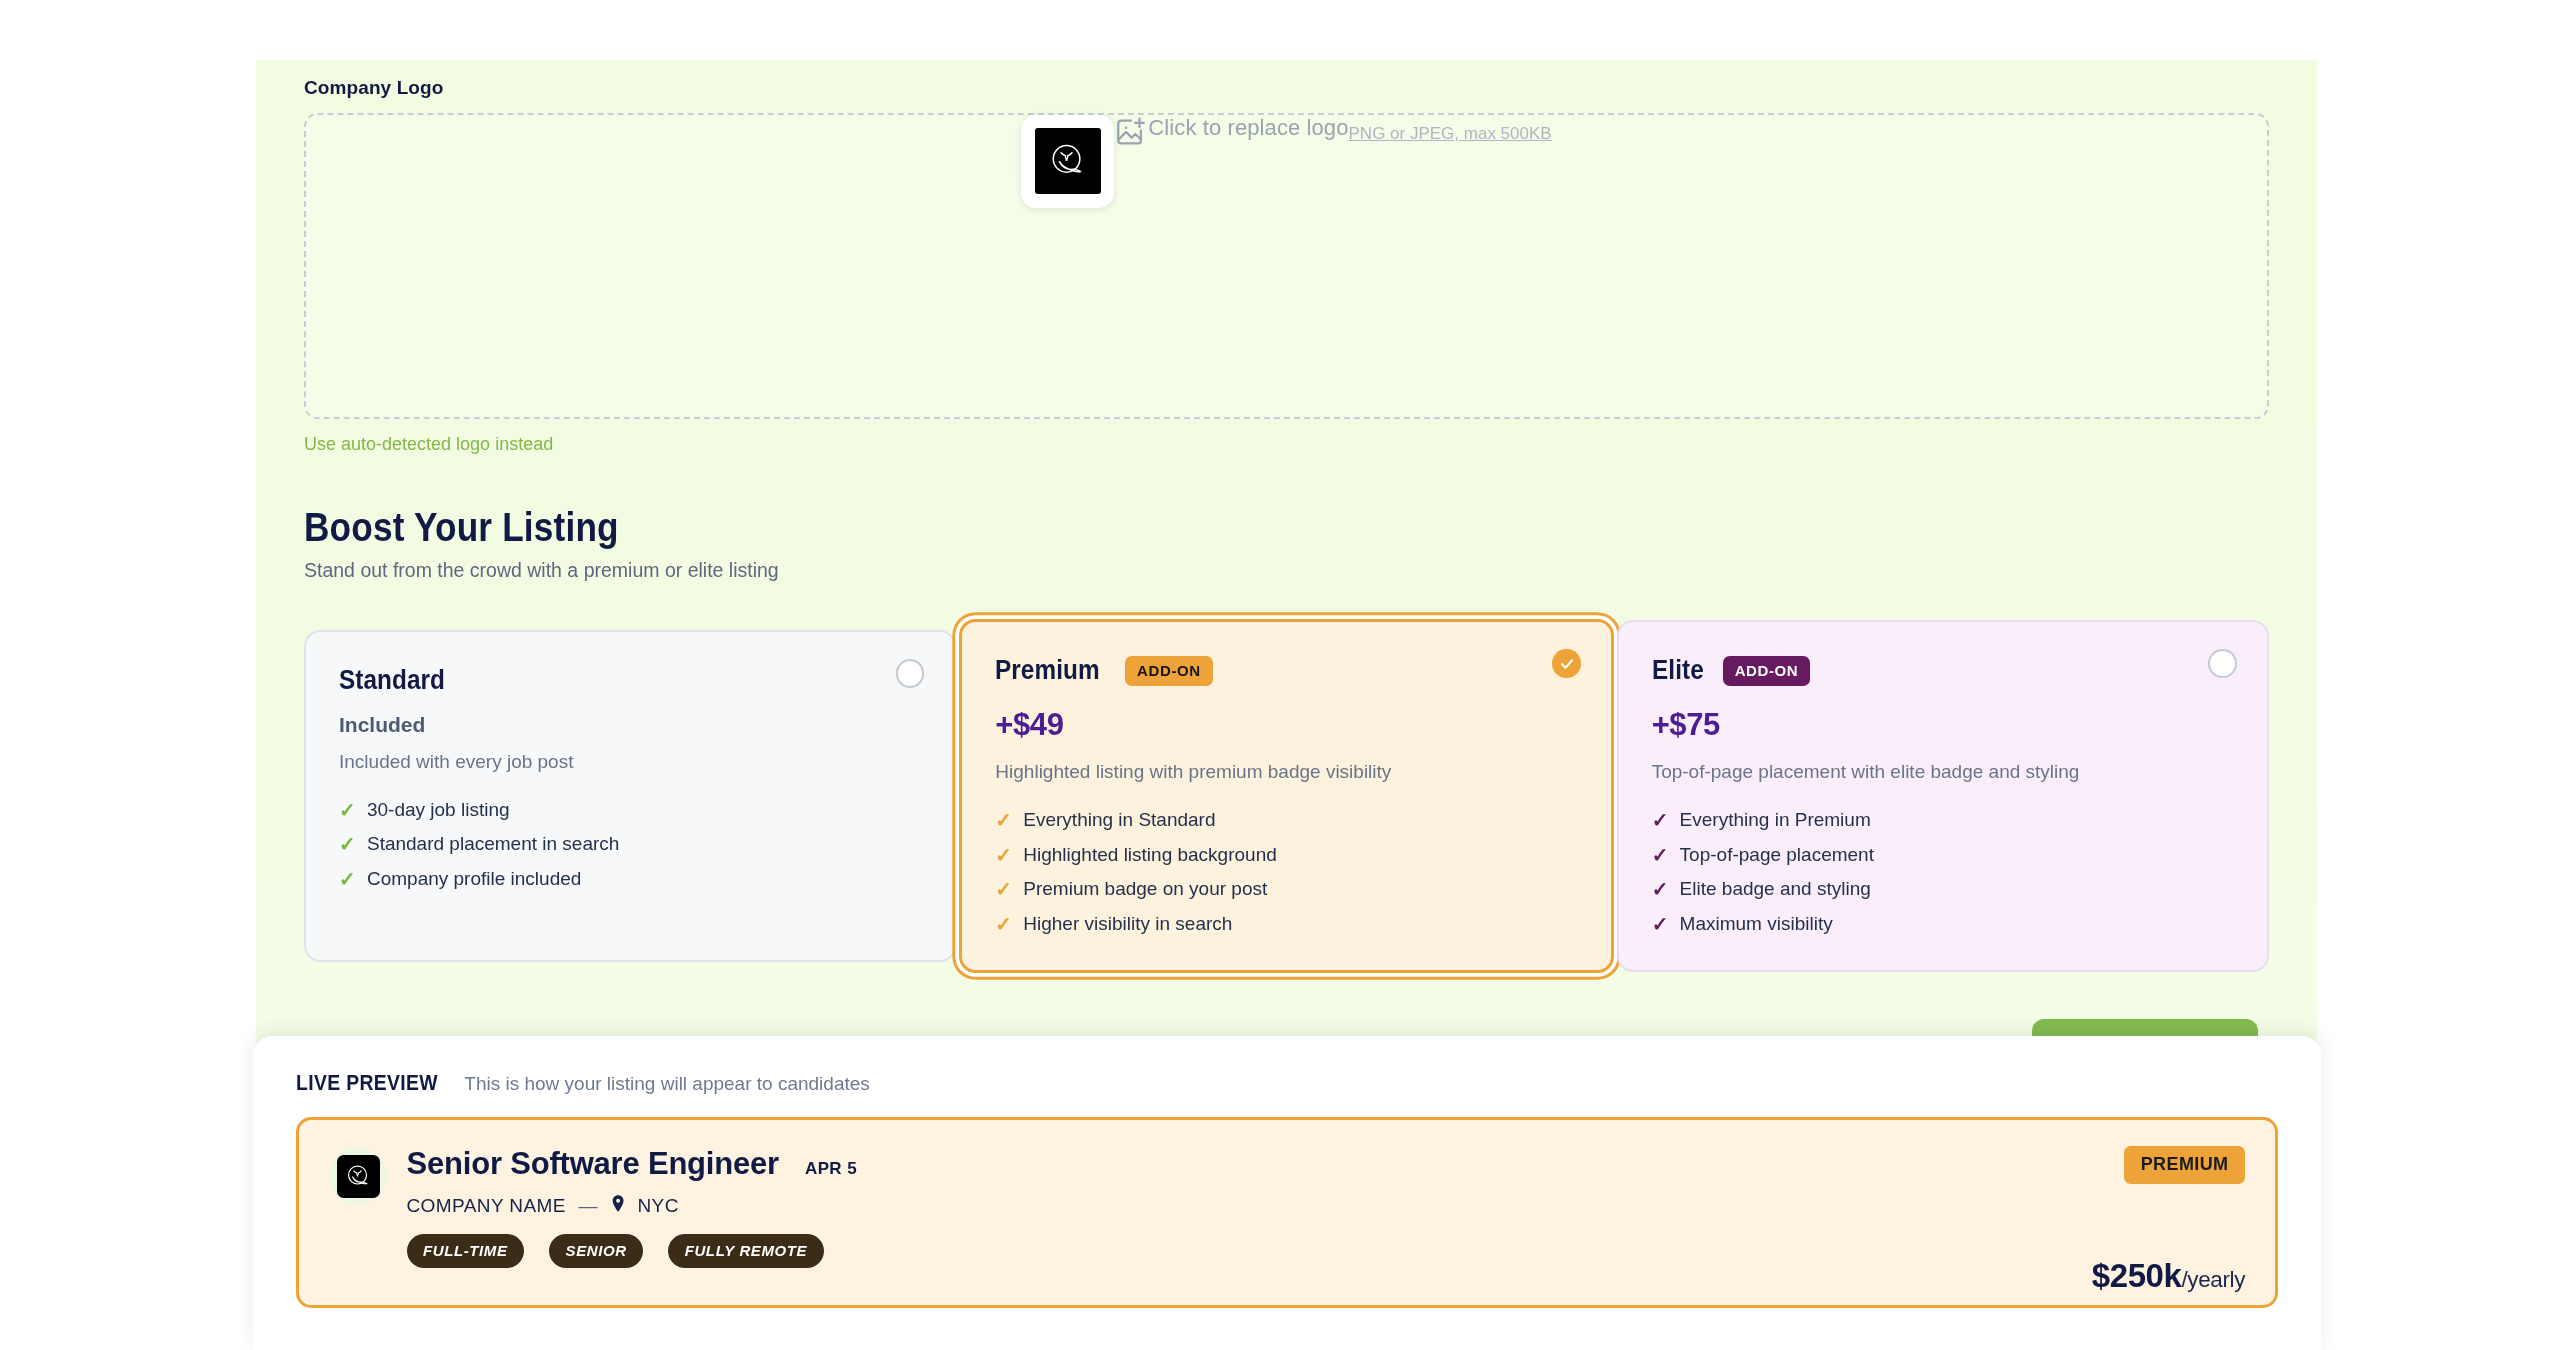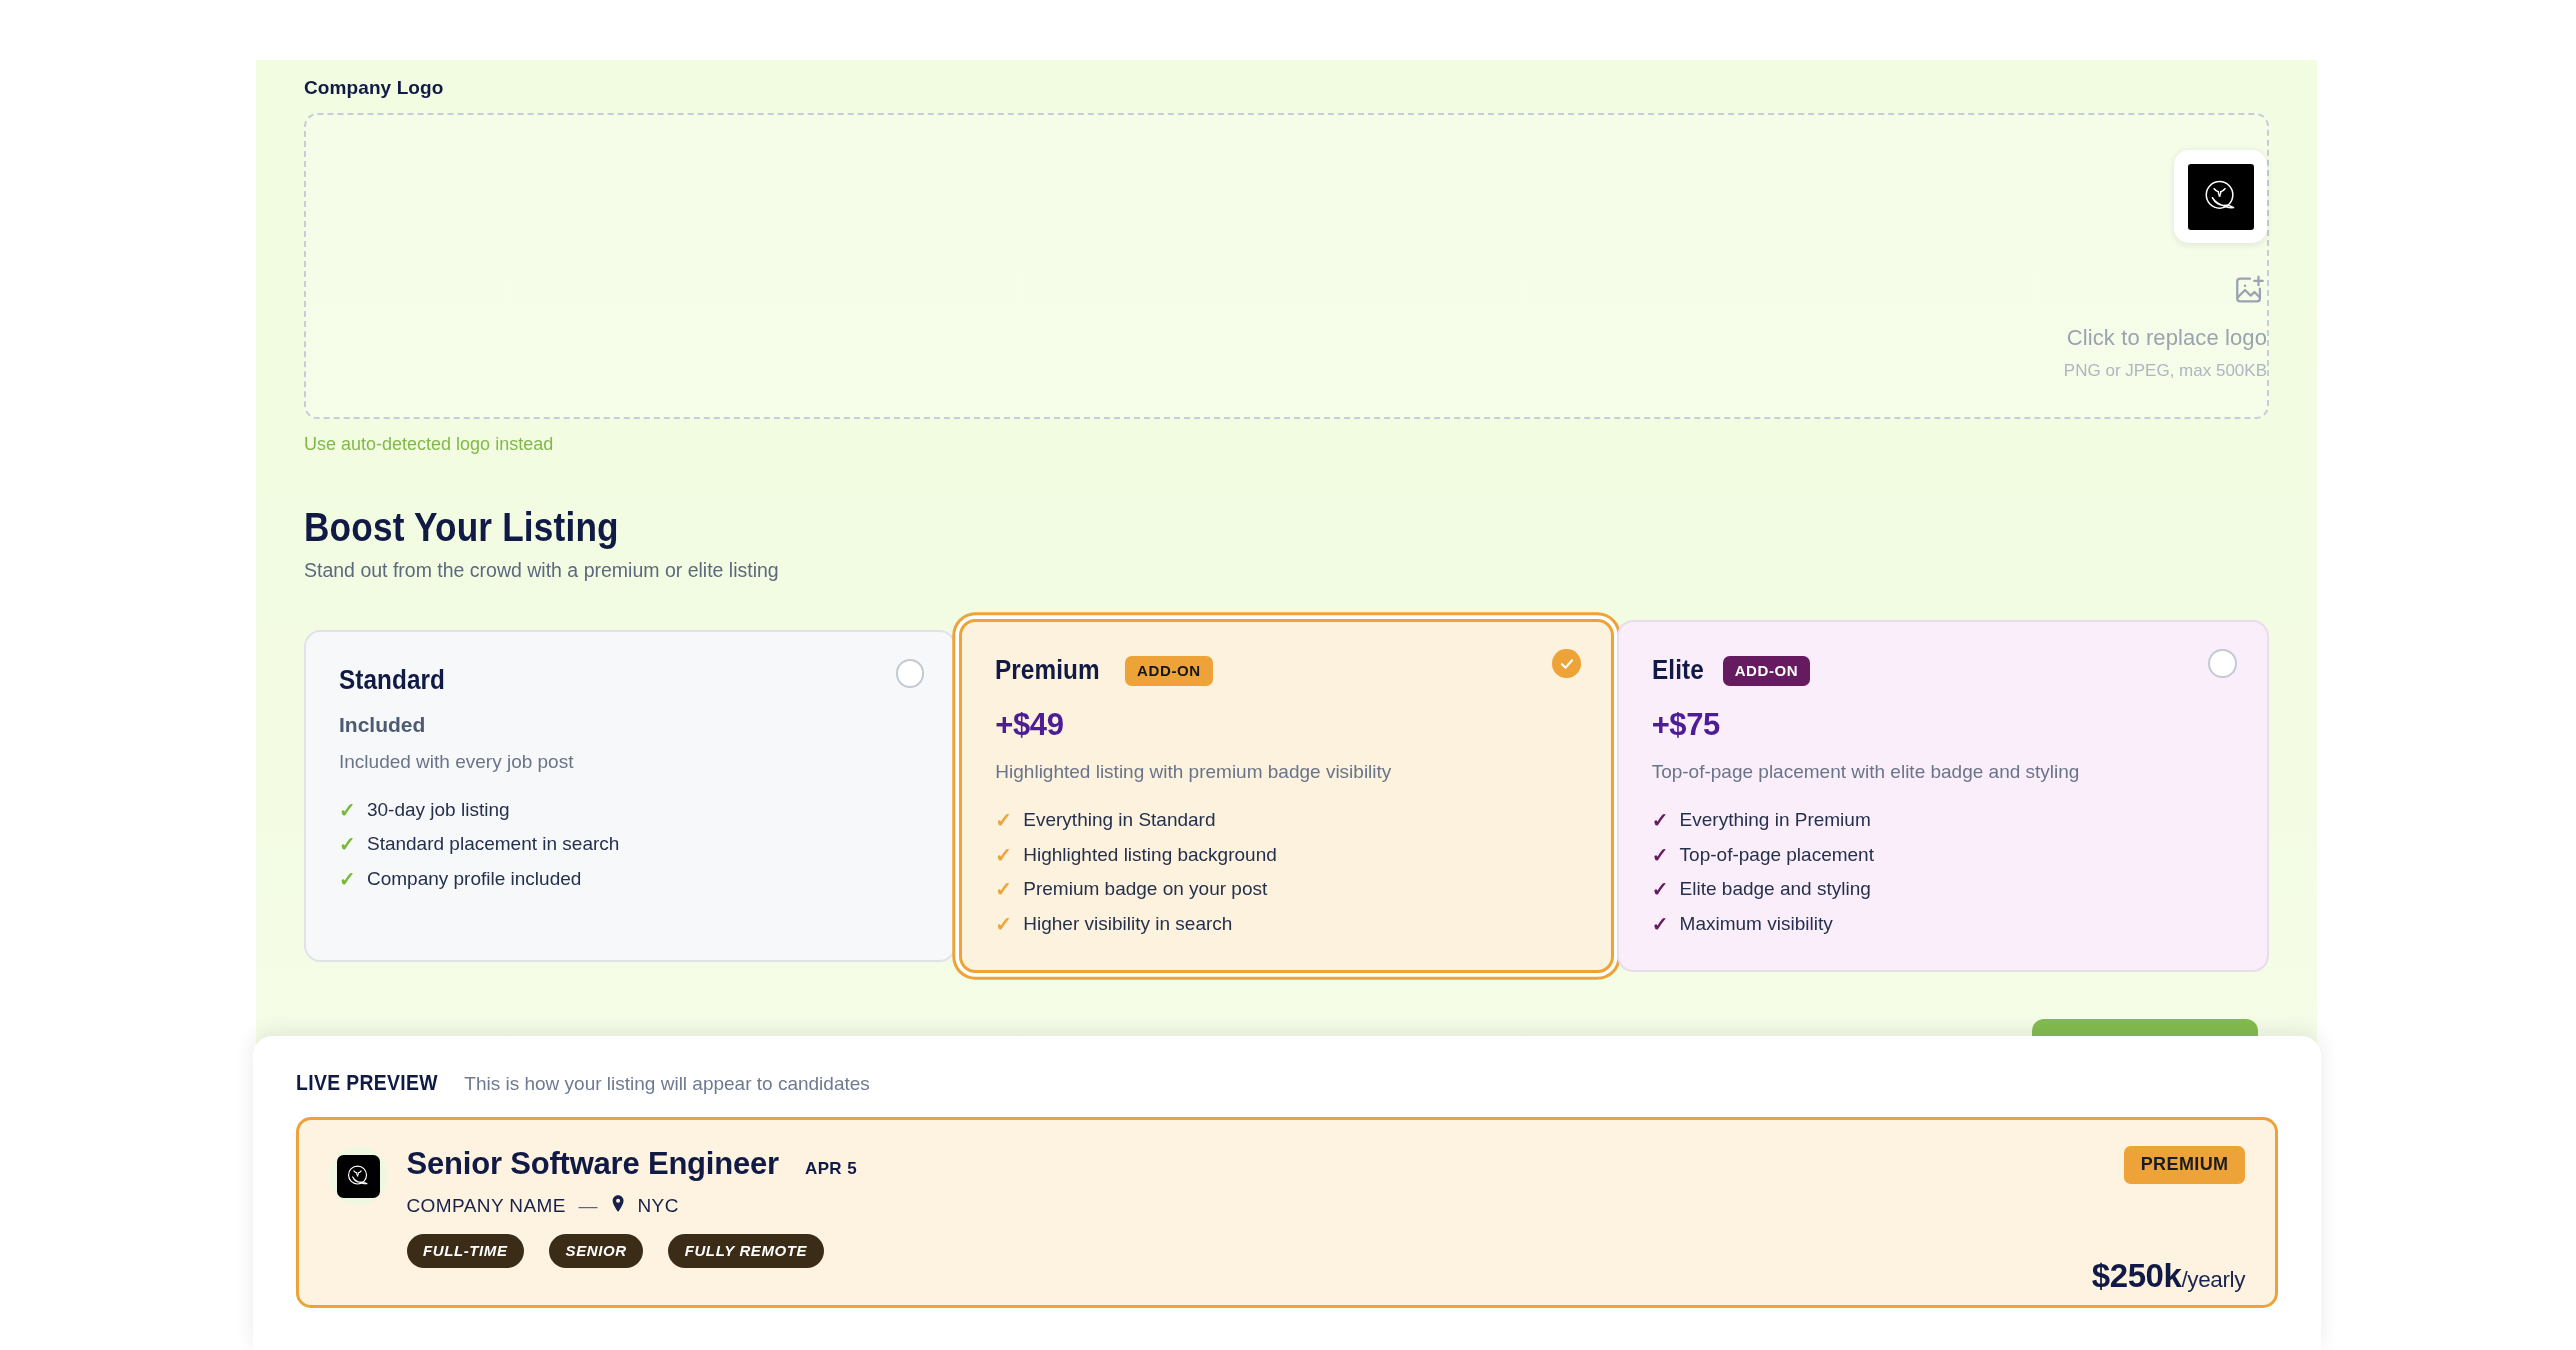--- a/index.html
+++ b/index.html
@@ -46,22 +46,22 @@
     padding-top: 16.5px;
   }
 
   .upload-box {
     margin-top: 14.2px;
     height: 306px;
     border: 2.2px dashed #c6cdd6;
     border-radius: 13.5px;
     background: rgba(255,255,255,0.26);
     display: flex;
-    flex-direction: column;
-    align-items: flex-end;
+    flex-direction: row;
+    align-items: flex-start;
     justify-content: center;
   }
 
   .logo-chip {
     width: 93px;
     height: 93px;
     border-radius: 15px;
     background: #ffffff;
     box-shadow: 0 1.5px 7.5px rgba(20,30,60,.10);
     display: flex;
@@ -81,20 +81,21 @@
   .upload-main {
     font-size: 22px;
     color: #9aa3b0;
     font-weight: 500;
     letter-spacing: 0.1px;
   }
   .upload-sub {
     font-size: 17px;
     color: #aeb6c1;
     margin-top: 9.7px;
+    text-decoration: underline;
   }
 
   .auto-logo-link {
     display: inline-block;
     margin-top: 15px;
     font-size: 18px;
     color: #82b84a;
     cursor: pointer;
   }
 

